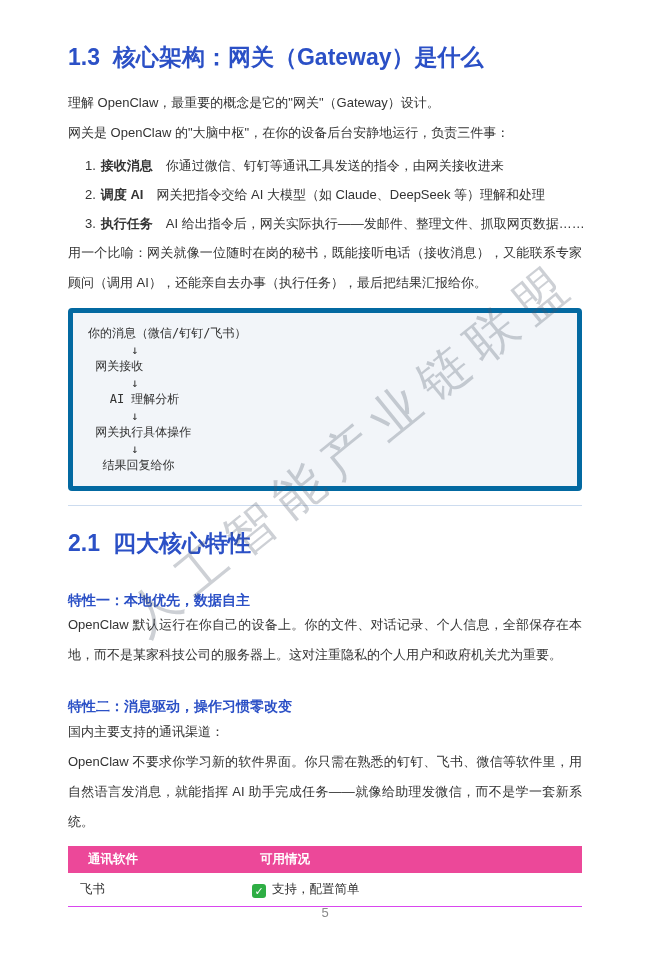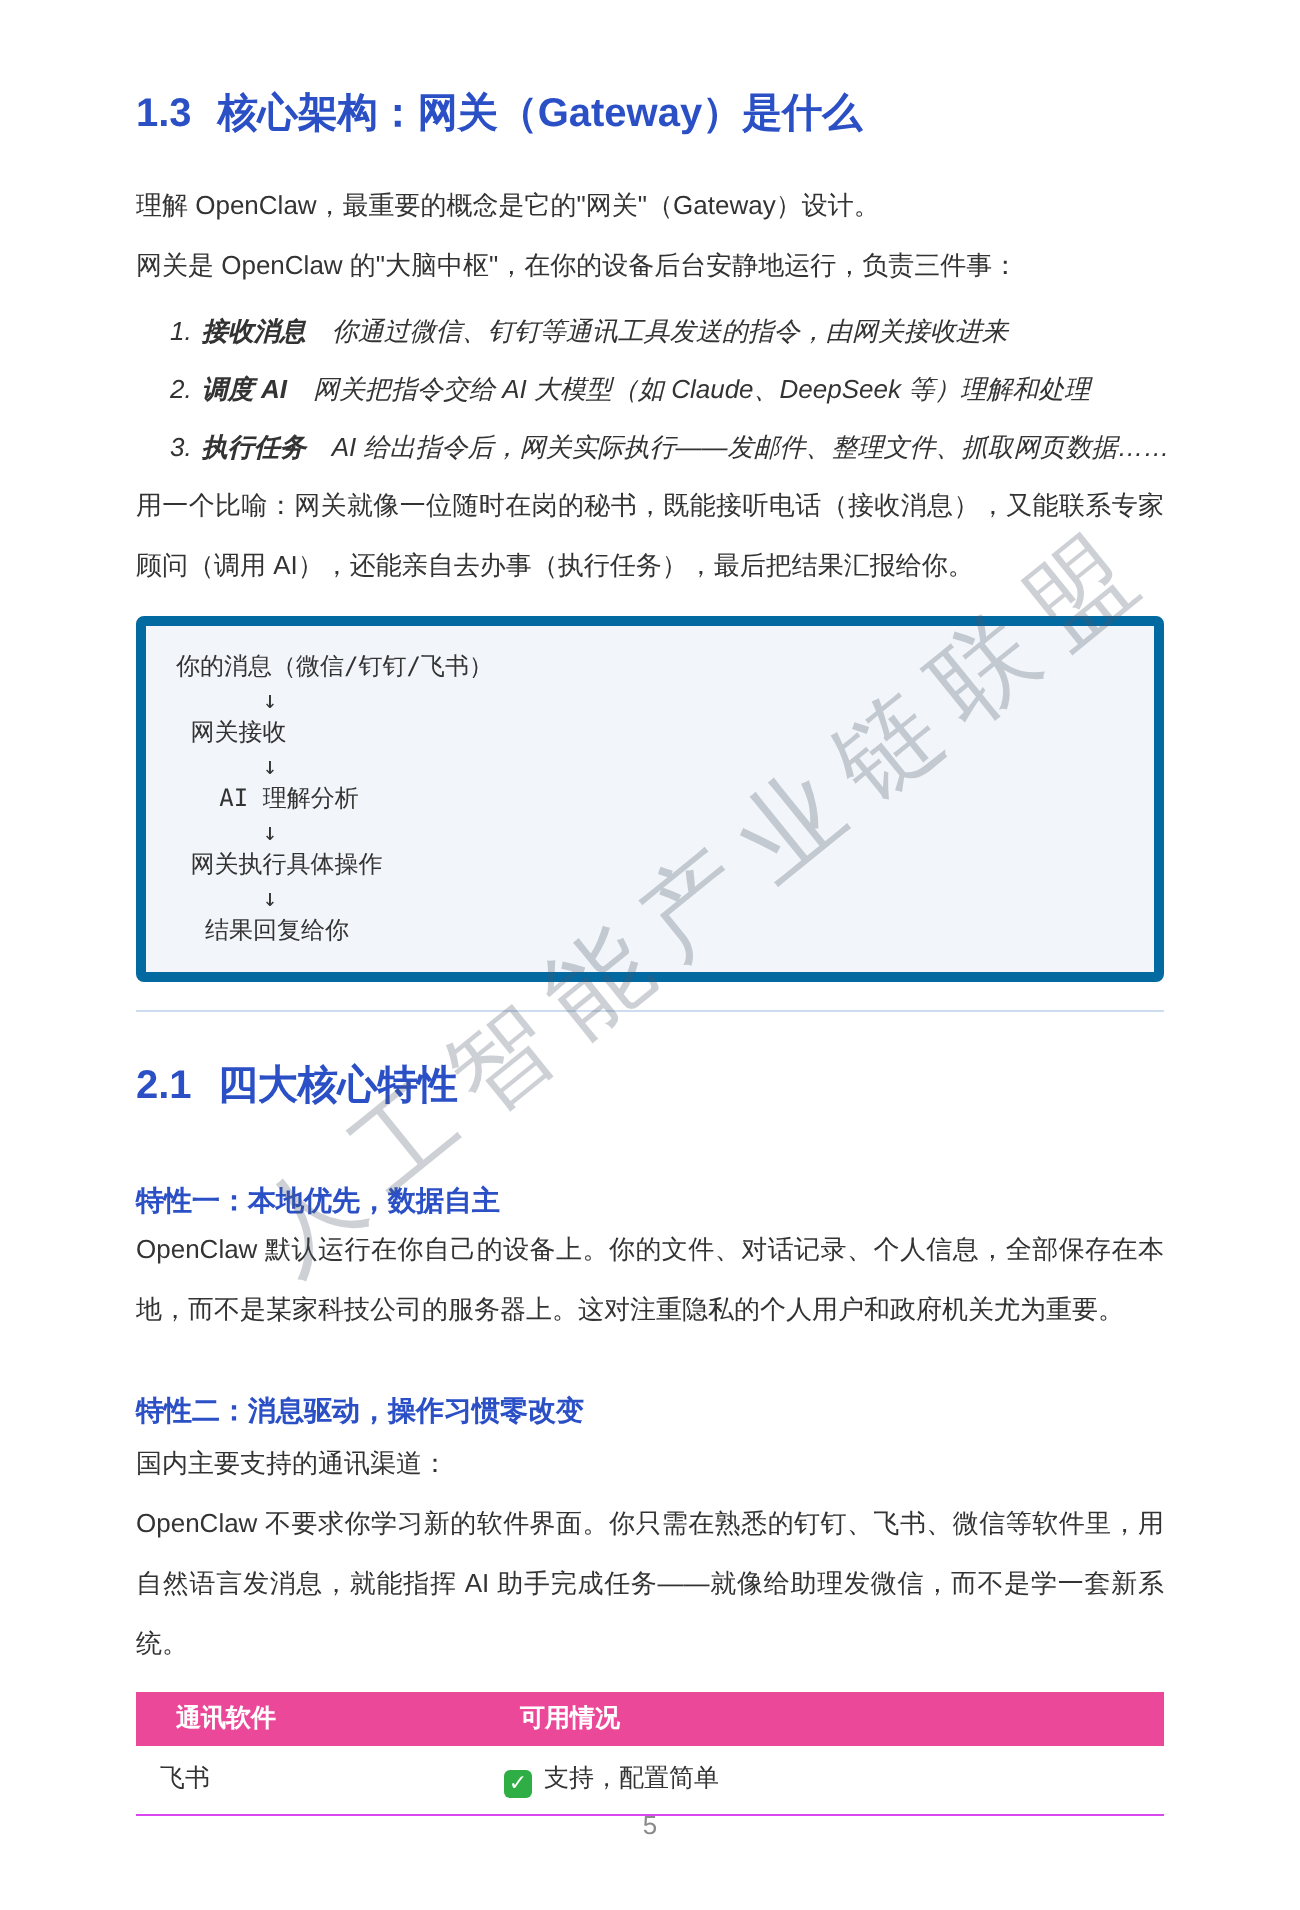--- a/index.html
+++ b/index.html
@@ -17,21 +17,21 @@
     background: #ffffff;
     overflow: hidden;
   }
   .content {
     position: relative;
     padding: 46px 68px 0 68px;
     z-index: 1;
   }
   .h-section {
     color: #2b50c6;
-    font-size: 20px;
+    font-size: 23px;
     font-weight: bold;
     line-height: 22px;
   }
   .h-section .sec-num { margin-right: 13px; }
   .h13 { margin-bottom: 20px; }
   .h14 { margin-top: 26px; }
   .h-feature {
     color: #2b50c6;
     font-size: 14px;
     font-weight: bold;
@@ -42,21 +42,21 @@
   p.body-p {
     font-size: 13px;
     line-height: 30px;
     text-align: justify;
     margin: 0;
   }
   .p-after-feature { margin-top: 3px; }
   .p3 { margin-top: 7px; }
   .p4 { margin-top: 4px; }
   .num-list { margin: 3px 0 0 17px; }
-  .li { font-size: 13px; line-height: 29px; white-space: nowrap; font-style: italic; }
+  .li { font-size: 13px; line-height: 29px; white-space: nowrap; }
   .li-num { margin-right: 5px; }
   .li-term { font-weight: bold; }
   .li-desc { margin-left: 13px; }
   .flow-box {
     margin-top: 10px;
     background: #f2f5f9;
     border: 5px solid #0369a1;
     border-radius: 4px;
     padding: 12px 15px;
   }

